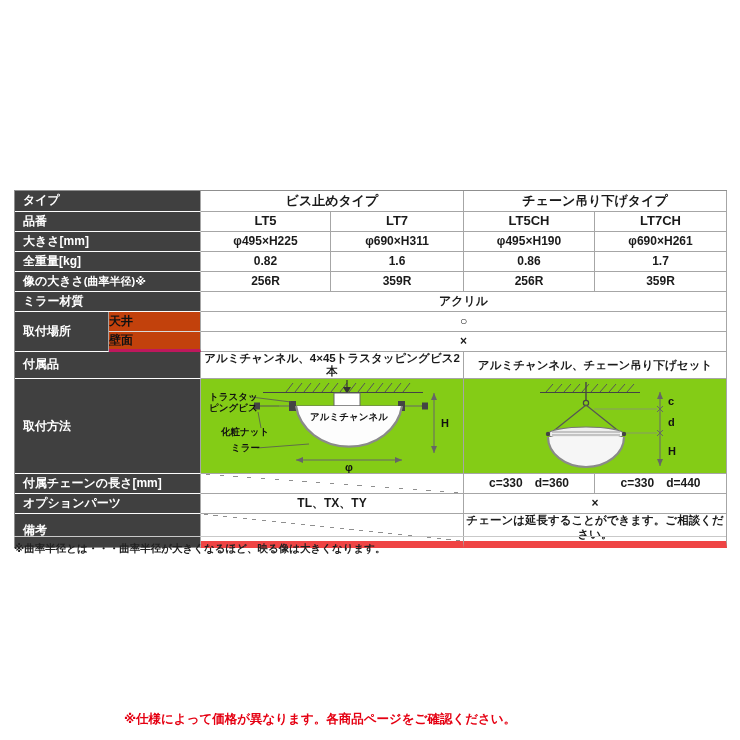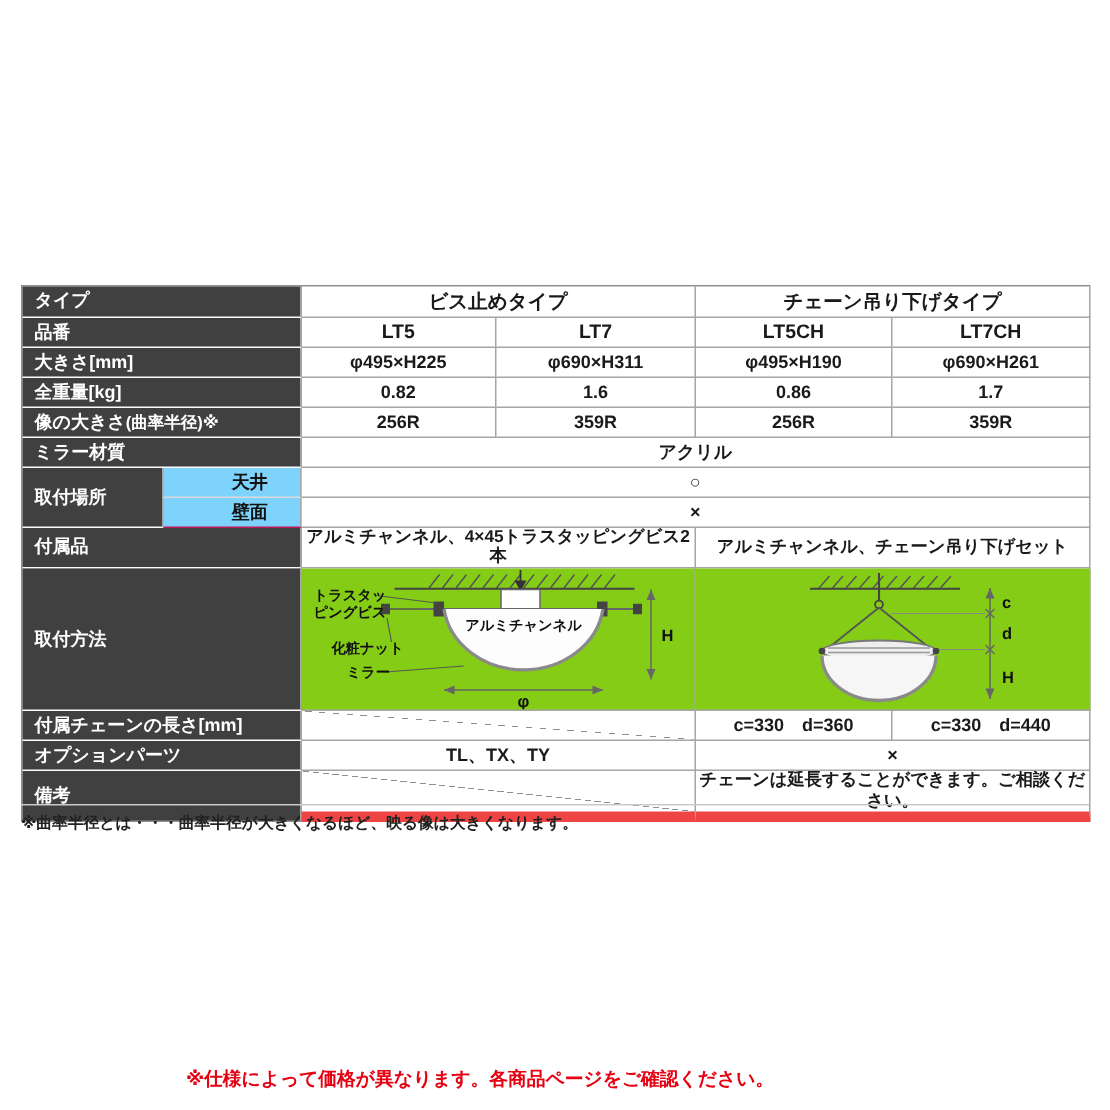--- a/index.html
+++ b/index.html
@@ -17,24 +17,24 @@
     border-right:1px solid #a6a6a6;border-bottom:1px solid #a6a6a6;
     font-size:12px;text-align:center;vertical-align:middle;overflow:hidden;
     font-weight:600;line-height:1.15;
   }
   th.lbl{
     background:#404040;color:#ffffff;text-align:left;padding-left:8px;
     font-weight:bold;border-bottom:1px solid #fdfdfd;font-size:12px;
   }
   th.lbl.last{border-bottom:1px solid #8f8f8f;}
   td.sub{
-    background:#7dd3fc;color:#111;text-align:center;padding-left:24px;
+    background:#c2410c;color:#111;text-align:left;padding-left:0;
     font-weight:bold;border-bottom:1px solid #d9d9d9;
   }
-  td.sub.wall{border-bottom:1px solid #be185d;font-weight:800;margin-top:16px;}
+  td.sub.wall{border-bottom:3px solid #be185d;font-weight:800;margin-top:16px;}
   tr.h21 td,tr.h21 th{height:21px;}
   tr.h20 td,tr.h20 th{height:20px;}
   tr.hBig td,tr.hBig th{height:95px;}
   tr.hLast td{border-bottom:7px solid #ef4444;}
   td.grp{font-weight:bold;font-size:13px;}
   td.model{font-weight:bold;font-size:13px;margin-left:31px;}
   td.small{font-size:11.5px;}
   td.slash{
     background-image:linear-gradient(to top right,
       transparent 49.6%, #8f8f8f 49.6%, #8f8f8f 50.4%, transparent 50.4%);

